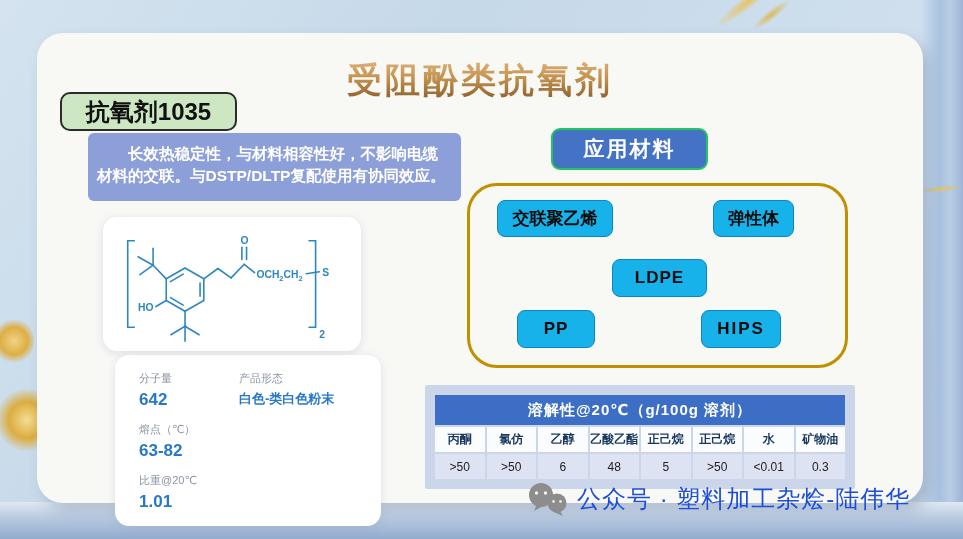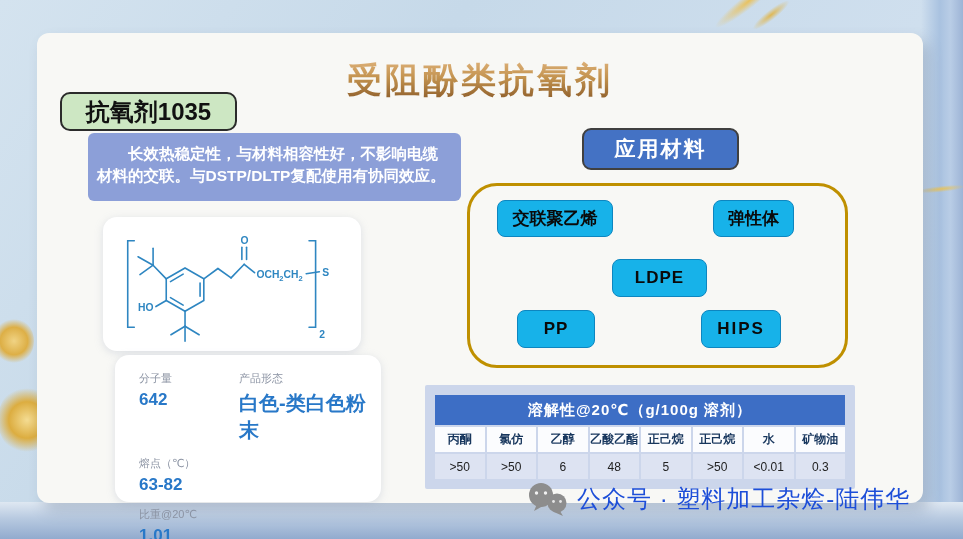--- a/index.html
+++ b/index.html
@@ -27,21 +27,21 @@
   .gold-streak.s1 { left:706px; top:-6px; width:86px; height:14px; transform:rotate(-38deg);
     background:radial-gradient(ellipse,#e9c25f 0%,rgba(233,194,95,0) 70%); }
   .gold-streak.s2 { left:748px; top:10px; width:46px; height:10px; transform:rotate(-38deg);
     background:radial-gradient(ellipse,#dfb855 0%,rgba(233,194,95,0) 70%); }
   .gold-streak.s3 { left:918px; top:186px; width:46px; height:6px; transform:rotate(-6deg);
     background:radial-gradient(ellipse,#e6c35f 0%,rgba(233,194,95,0) 75%); }
 
   
   .slide-card {
     position:absolute; left:37px; top:33px; width:886px; height:470px;
-    background:#f8f8f5; border-radius:12px;
+    background:#f8f8f5; border-radius:26px;
     box-shadow:6px 8px 14px rgba(90,110,140,.30);
   }
   .slide-title {
     position:absolute; left:0; top:24px; width:100%;
     text-align:center; font-size:35px; font-weight:bold; letter-spacing:3px;
     color:#a9793f;
   }
   @supports ((-webkit-background-clip:text) or (background-clip:text)) {
     .slide-title {
       background:linear-gradient(180deg,#ddb078 8%,#c2924e 45%,#8a5a28 95%);
@@ -60,33 +60,33 @@
     color:#ffffff; font-size:15.5px; font-weight:bold; line-height:21.5px;
     text-indent:2em;
   }
   
   .structure-card {
     position:absolute; left:66px; top:184px; width:258px; height:134px;
     background:#ffffff; border-radius:14px; box-shadow:0 2px 8px rgba(150,160,185,.28);
     display:flex; align-items:center; justify-content:center;
   }
   .property-card {
-    position:absolute; left:78px; top:322px; width:266px; height:147px;
+    position:absolute; left:78px; top:322px; width:266px; height:171px;
     background:#ffffff; border-radius:14px; box-shadow:0 2px 8px rgba(150,160,185,.28);
     padding:16px 0 0 24px;
   }
   .prop-grid { display:grid; grid-template-columns:100px 1fr; grid-row-gap:12px; }
   .prop-label { font-size:11px; color:#8b93a3; margin-bottom:4px; }
   .prop-value { font-size:17px; font-weight:bold; color:#2878c8; }
-  .prop-value.small { font-size:20px; }
+  .prop-value.small { font-size:13px; }
 
   
   .app-header-btn {
-    position:absolute; left:545px; top:95px; width:157px; height:42px;
-    background:#4472c4; border:2px solid #404040; border-radius:9px;
+    position:absolute; left:514px; top:95px; width:157px; height:42px;
+    background:#4472c4; border:2px solid #22c55e; border-radius:9px;
     display:flex; align-items:center; justify-content:center;
     color:#ffffff; font-size:21px; font-weight:bold; letter-spacing:2px;
   }
   .gold-box {
     position:absolute; left:430px; top:150px; width:381px; height:185px;
     border:3px solid #bf9000; border-radius:30px;
   }
   .chip {
     position:absolute; background:#17b2e9; border:1.5px solid #0d86c0; border-radius:8px;
     display:flex; align-items:center; justify-content:center;

